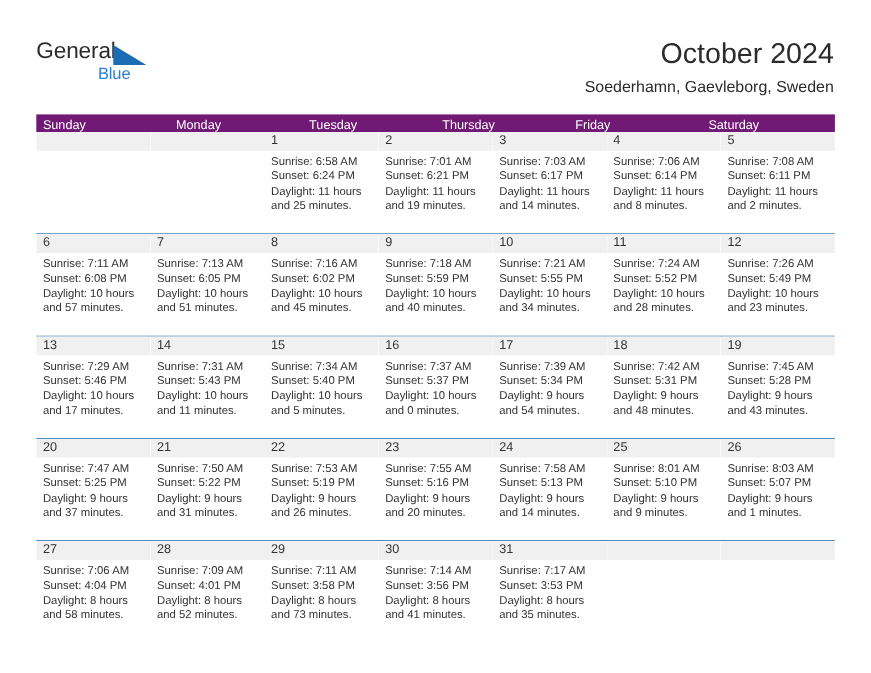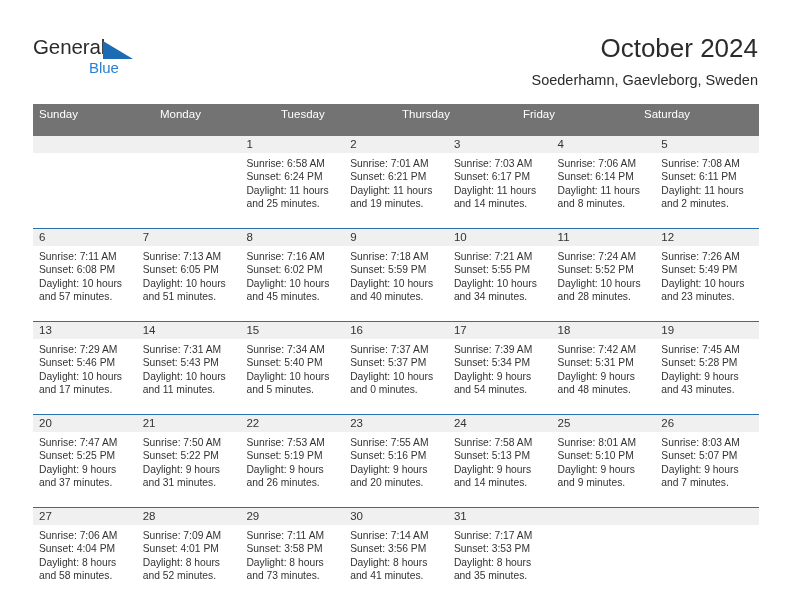--- a/index.html
+++ b/index.html
@@ -94,22 +94,22 @@
   
   .calendar {
     position: absolute;
     left: 33px;
     top: 104px;
     width: 726px;
   }
 
   .weekday-row {
     display: flex;
-    background: #737373;
-    height: 32px;
+    background: #701a75;
+    height: 16px;
   }
   .weekday {
     flex: 1 1 0;
     box-sizing: border-box;
     color: #ffffff;
     font-size: 11.5px;
     line-height: 20px;
     padding-left: 6px;
     white-space: nowrap;
     overflow: hidden;
@@ -495,21 +495,21 @@
         </div>
       </div>
       <div class="day-cell">
         <div class="day-num-band">
             <span class="day-num">26</span>
           </div>
         <div class="day-info">
           <div>Sunrise: 8:03 AM</div>
           <div>Sunset: 5:07 PM</div>
           <div>Daylight: 9 hours</div>
-          <div>and 7 minutes.</div>
+          <div>and 1 minutes.</div>
         </div>
       </div>
     </div>
 
     <div class="week-row">
       <div class="day-cell">
         <div class="day-num-band">
             <span class="day-num">27</span>
           </div>
         <div class="day-info">

